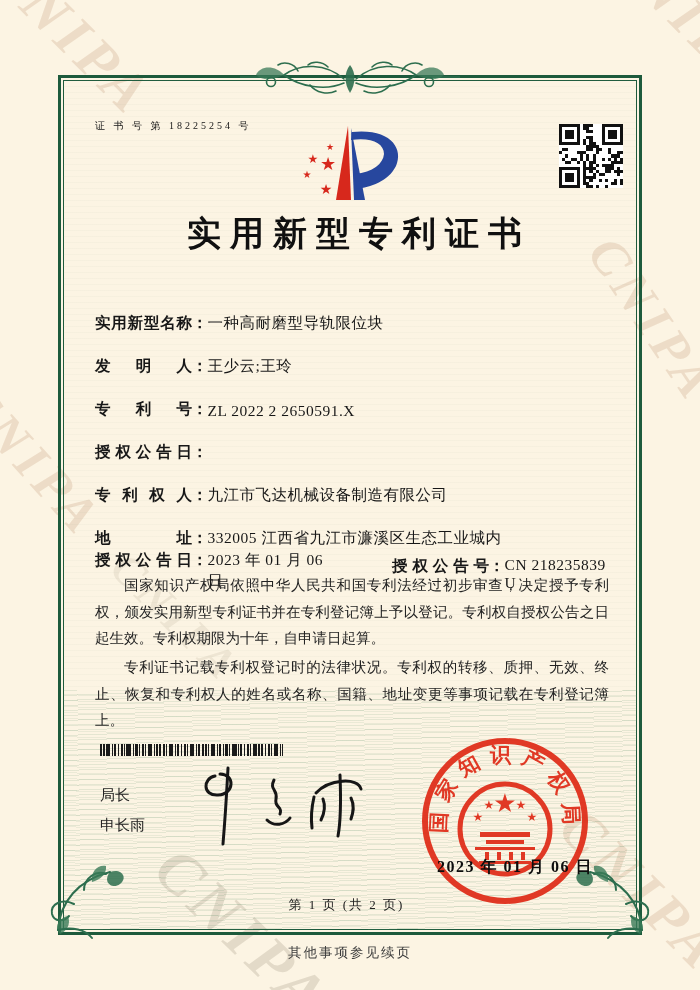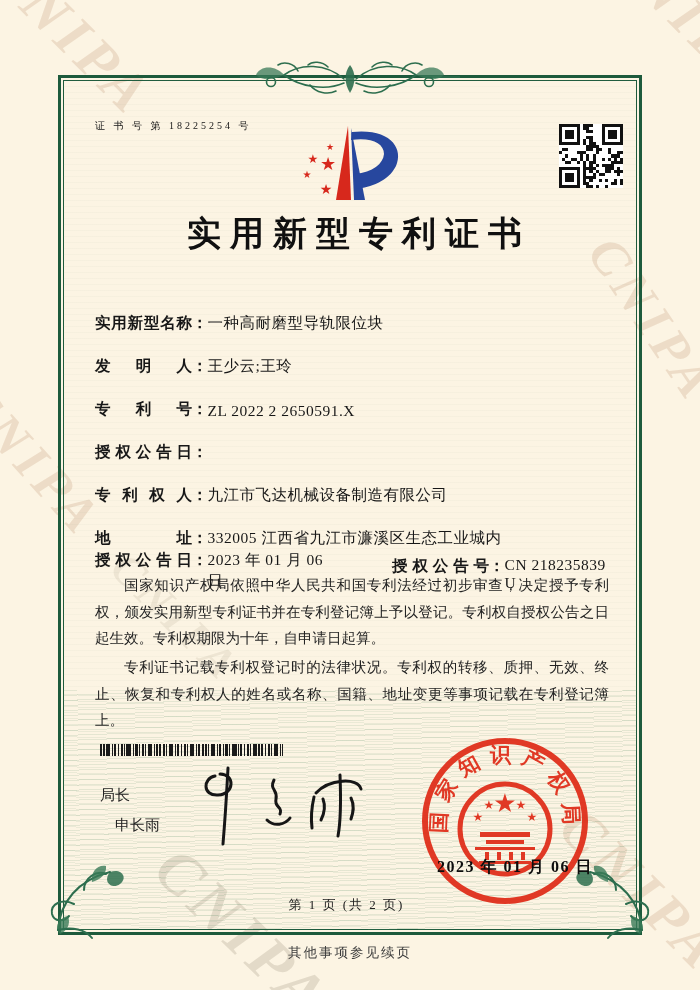--- a/index.html
+++ b/index.html
@@ -63,21 +63,21 @@
   }
   .paras p{margin:0 0 2px 0;text-indent:2em;}
   .barcode{
     position:absolute;left:100px;top:744px;width:183px;height:12px;
     background-image:
       repeating-linear-gradient(90deg,#1a1a1a 0 1px,transparent 1px 3px),
       repeating-linear-gradient(90deg,#1a1a1a 0 2px,transparent 2px 7px),
       repeating-linear-gradient(90deg,transparent 0 4px,#1a1a1a 4px 5px,transparent 5px 11px);
   }
   .sig-title{position:absolute;left:100px;top:786px;font-size:15px;font-family:"Liberation Sans",sans-serif;color:#222;}
-  .sig-name{position:absolute;left:115px;top:816px;font-size:15px;font-family:"Liberation Sans",sans-serif;color:#222;}
+  .sig-name{position:absolute;left:100px;top:816px;font-size:15px;font-family:"Liberation Sans",sans-serif;color:#222;}
   .signature{position:absolute;left:190px;top:762px;width:185px;height:92px;}
   .seal{position:absolute;left:417px;top:733px;width:176px;height:176px;opacity:.93;z-index:5;}
   .seal-date{
     position:absolute;left:437px;top:857px;font-size:16px;letter-spacing:1.5px;
     color:#0d0d0d;z-index:6;font-weight:600;
   }
   .page-indicator{
     position:absolute;left:0;right:7px;top:896px;text-align:center;font-size:13px;
     letter-spacing:2px;color:#222;
   }

